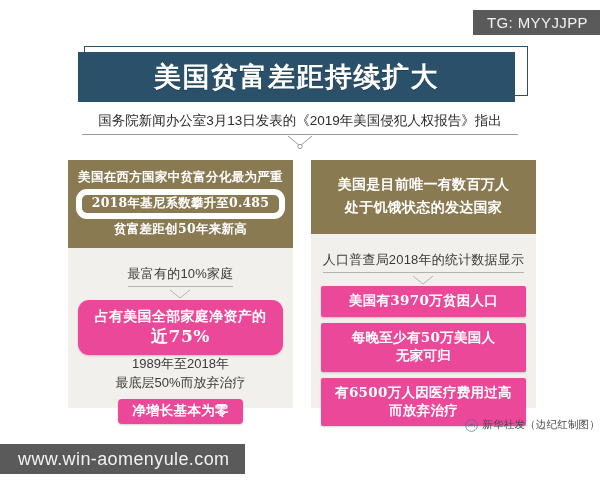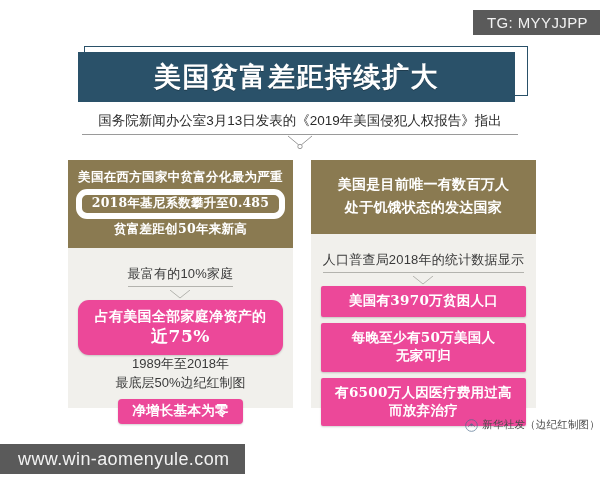--- a/index.html
+++ b/index.html
@@ -287,21 +287,21 @@
 
         <div class="pill pill-big">
           <span>占有美国全部家庭净资产的</span>
           <span class="big-num">近75%</span>
         </div>
 
         <div class="sp-auto"></div>
 
         <div class="note">
           <div>1989年至2018年</div>
-          <div>最底层50%边纪红制图</div>
+          <div>最底层50%而放弃治疗</div>
         </div>
         <div class="sp6"></div>
         <div class="pill pill-small">净增长基本为零</div>
         <div class="sp6"></div>
       </div>
     </div>
 
     <div class="col">
       <div class="gold-head tall">
         <div class="gold-line">美国是目前唯一有数百万人</div>

